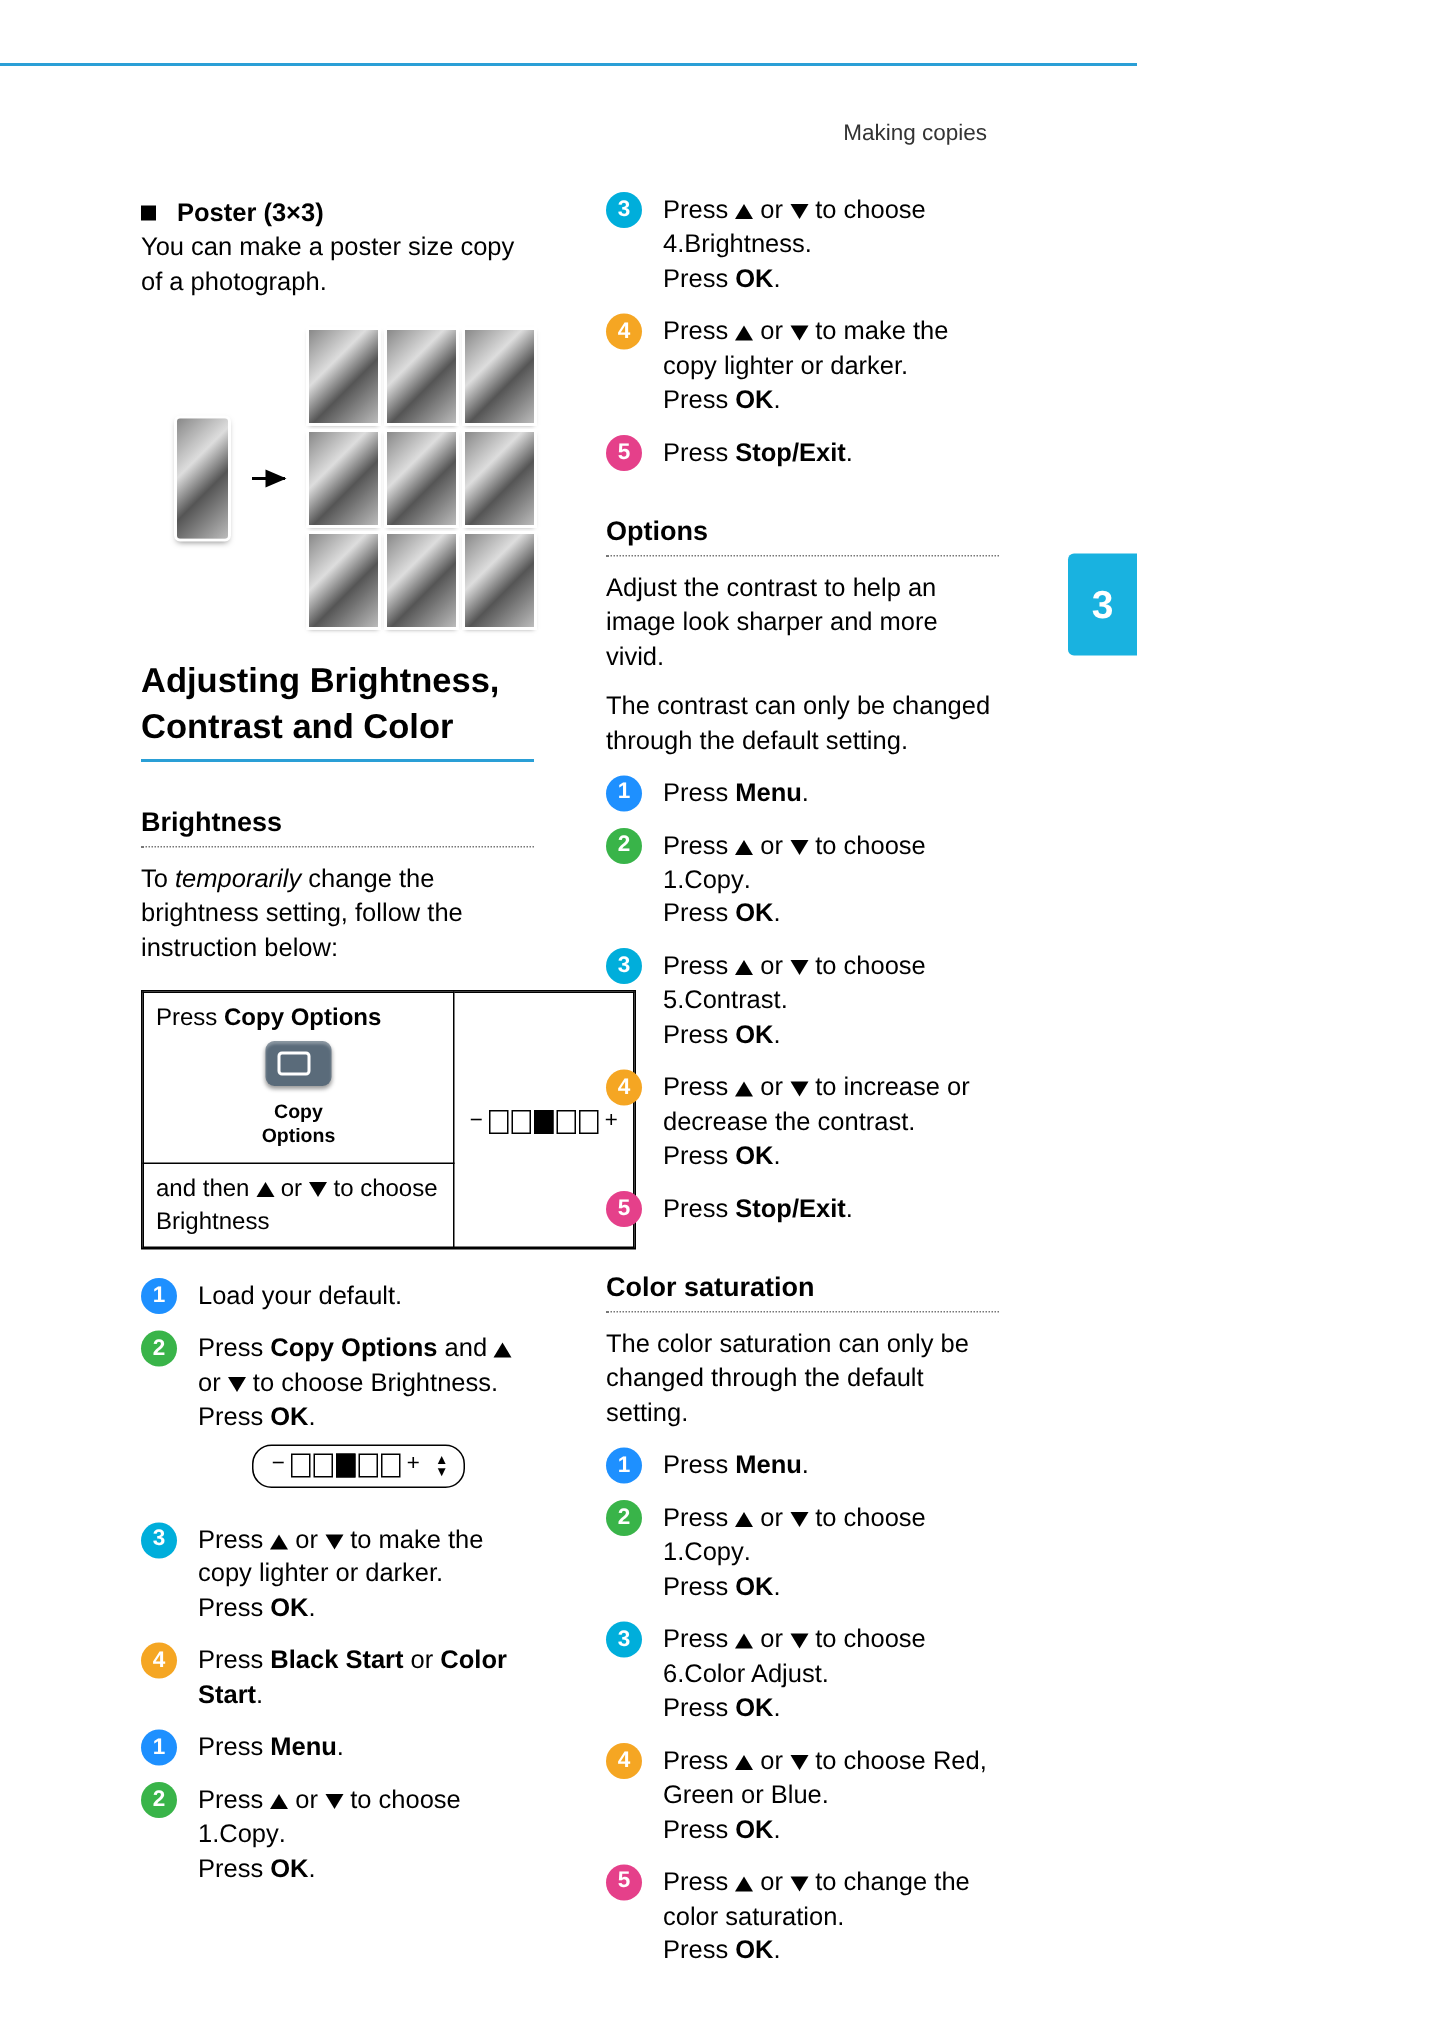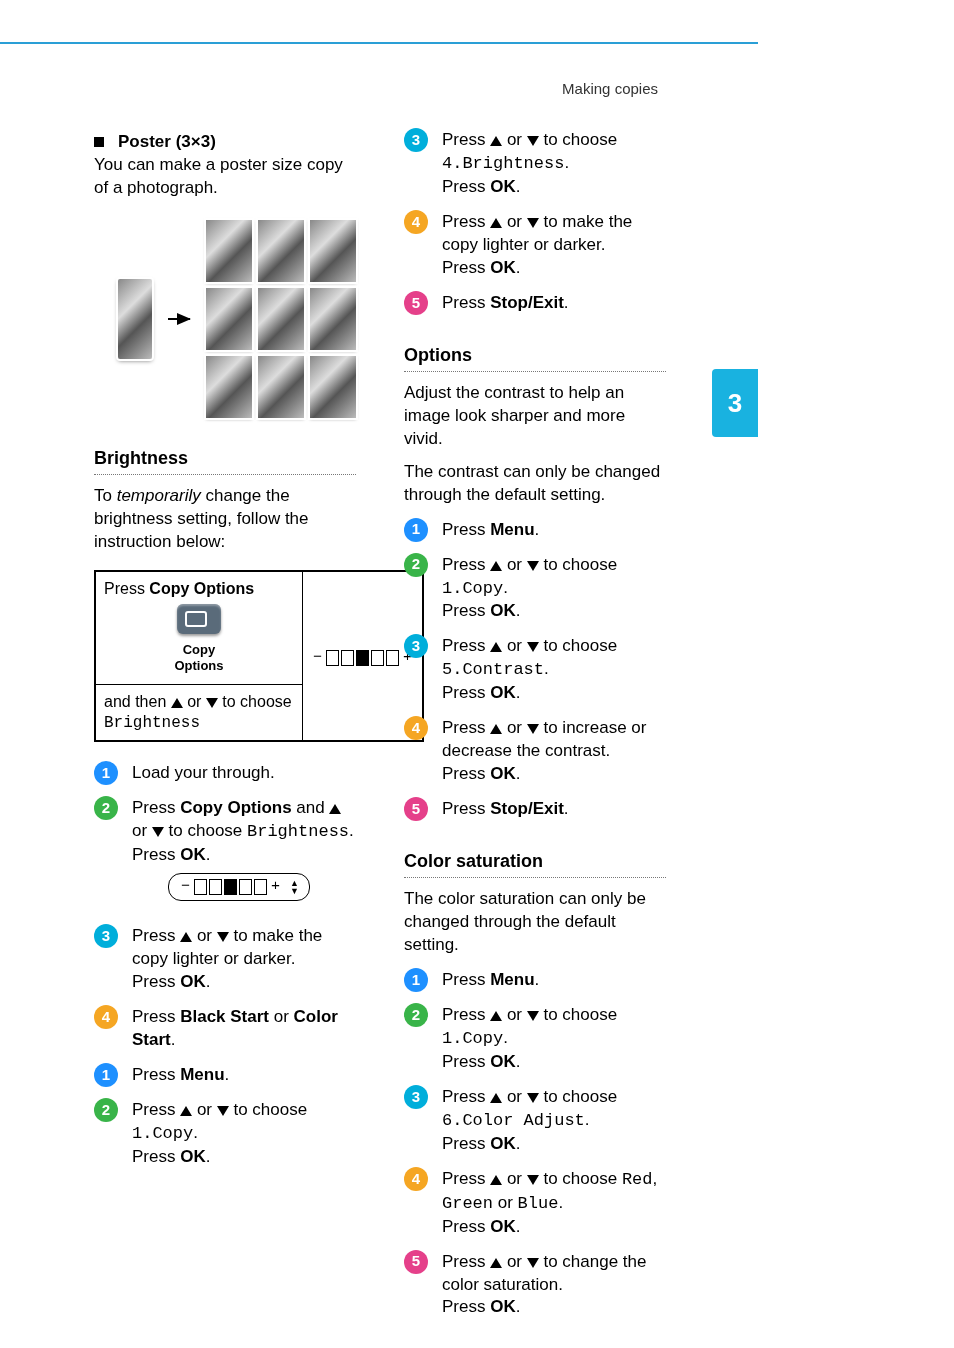--- a/index.html
+++ b/index.html
@@ -21,21 +21,21 @@
   .photo { width: 60px; height: 80px; background: linear-gradient(135deg,#888 0%, #ddd 35%, #555 60%, #bbb 100%); box-shadow: 0 0 0 2px #fff, 0 2px 4px rgba(0,0,0,.5); border-radius:2px; }
   .arrow-long { width:40px; height:2px; background:#000; position:relative; }
   .arrow-long::after { content:""; position:absolute; right:-1px; top:-5px; border-left:14px solid #000; border-top:6px solid transparent; border-bottom:6px solid transparent; }
   .grid3 { display:grid; grid-template-columns: repeat(3, 46px); grid-template-rows: repeat(3, 62px); gap:6px; }
   .grid3 .tile { background: linear-gradient(135deg,#888 0%, #ddd 35%, #555 60%, #bbb 100%); box-shadow: 0 0 0 2px #fff, 0 1px 3px rgba(0,0,0,.5); }
   
   .instr-box { border:1px solid #000; margin: 16px 0 18px 0; width: 330px; }
   .instr-box table { width:100%; border-collapse: collapse; padding-left: 48px; }
   .instr-box td { border:1px solid #000; padding: 6px 8px; font-size:16px; vertical-align: top; }
   .instr-box td.right { text-align:center; vertical-align: middle; }
-  .mono { font-family: Liberation Mono, monospace; }
+  .mono { font-family: Liberation Sans, sans-serif; }
   .copy-btn { text-align:center; padding:4px 0; }
   .copy-btn .keycap { display:inline-block; width:44px; height:30px; background:#5a6b7a; border-radius:6px; position:relative; box-shadow: inset 0 2px 2px rgba(255,255,255,.3), 0 2px 3px rgba(0,0,0,.4);}
   .copy-btn .keycap::before { content:""; position:absolute; left:8px; top:7px; width:18px; height:12px; border:2px solid #fff; border-radius:3px; }
   .copy-btn .lbl { display:block; font-size:13px; font-weight:bold; margin-top:2px; }
   
   .level { display:inline-flex; align-items:center; gap:2px; font-size:15px; font-family:"Courier New",monospace; }
   .level .dash { margin: 0 2px; }
   .level .cell { width:13px; height:16px; border:1px solid #000; display:inline-block; }
   .level .cell.fill { background:#000; }
   
@@ -90,20 +90,21 @@
               <div class="tile"></div>
             <div class="tile"></div>
               <div class="tile"></div>
               <div class="tile"></div>
             <div class="tile"></div>
               <div class="tile"></div>
               <div class="tile"></div>
           </div>
         </div>
 
+        <div class="h-sub">Adjusting Brightness, Contrast and Color</div>
 
         <div class="h-topic">Brightness</div>
         <p>
           <span>To </span><em>temporarily</em><span> change the brightness setting, follow the instruction below:</span>
         </p>
 
         <div class="instr-box">
           <table>
             <tbody>
                 <tr>
@@ -132,21 +133,21 @@
                 <span>and then </span><span class="tri-up"></span><span> or </span><span class="tri-down"></span><span> to choose</span>
                 <div class="mono">Brightness</div>
               </td>
             </tr>
           </tbody>
             </table>
         </div>
 
         <div class="step">
           <div class="num n-blue">1</div>
-          <div class="body">Load your through.</div>
+          <div class="body">Load your default.</div>
         </div>
 
         <div class="step">
           <div class="num n-green">2</div>
           <div class="body">
             <span>Press </span><strong>Copy Options</strong><span> and </span><span class="tri-up"></span><span> or </span><span class="tri-down"></span><span> to choose </span><span class="mono">Brightness</span><span>.</span><br>
             <span>Press </span><strong>OK</strong><span>.</span>
             <div class="lcd">
               <span class="level">
                 <span class="dash">−</span>

